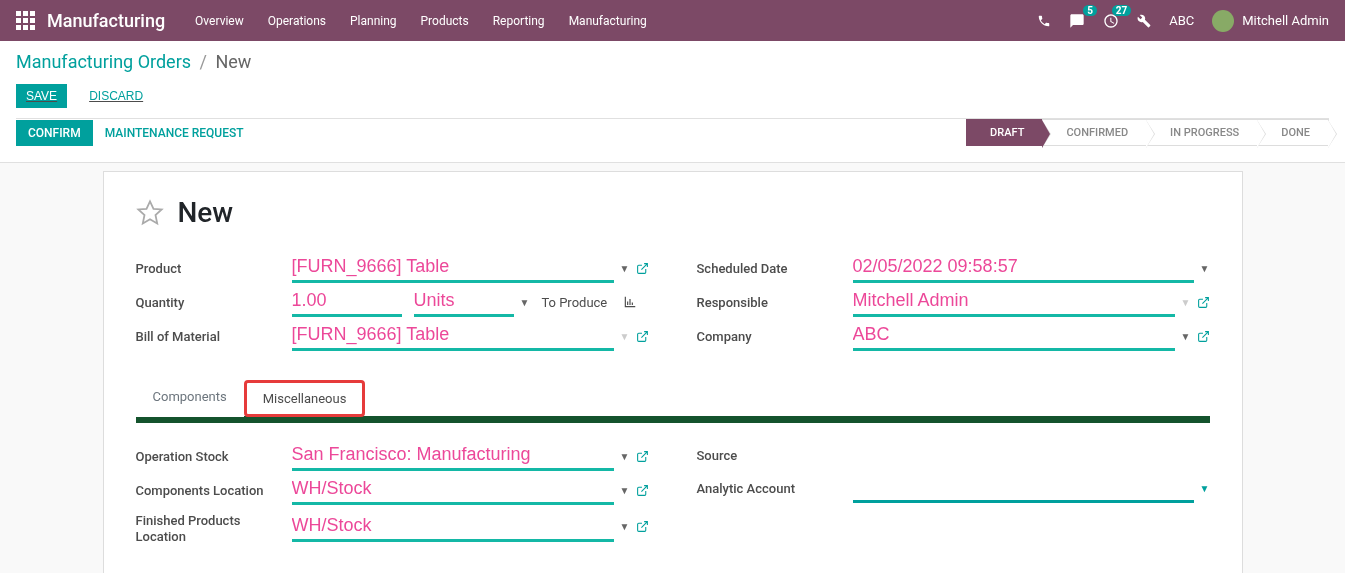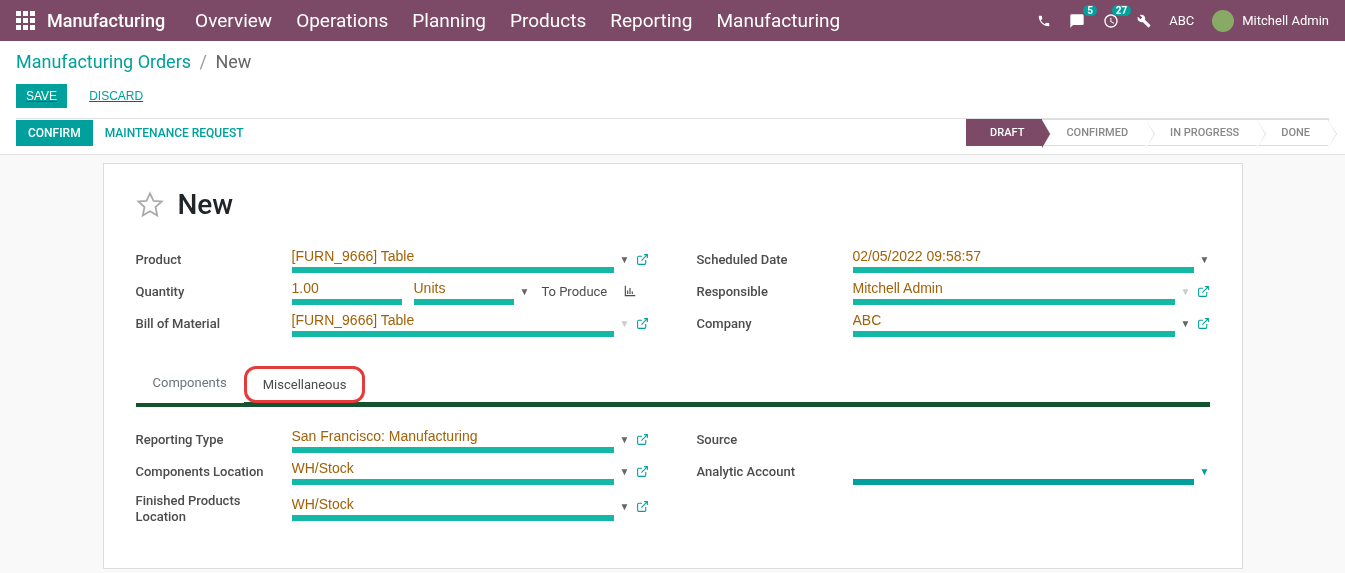--- a/index.html
+++ b/index.html
@@ -5,29 +5,29 @@
 * { box-sizing: border-box; margin: 0; padding: 0; }
 body { font-family: -apple-system, BlinkMacSystemFont, "Segoe UI", Roboto, sans-serif; font-size: 13px; color: #4c4c4c; background: #f9f9f9; }
 
 
 .navbar { background: #7C4966; height: 41px; display: flex; align-items: center; padding: 0 16px; color: #fff; }
 .nav-apps { display: flex; gap: 2px; margin-right: 12px; }
 .nav-apps-row { display: flex; gap: 2px; }
 .nav-apps-dot { width: 5px; height: 5px; background: #fff; }
 .nav-brand { font-size: 18px; font-weight: 500; margin-right: 30px; }
 .nav-menu { display: flex; gap: 24px; flex: 1; }
-.nav-menu-item { color: #fff; cursor: pointer; font-size: 19px; }
+.nav-menu-item { color: #fff; cursor: pointer; font-size: 12px; }
 .nav-right { display: flex; align-items: center; gap: 18px; }
 .nav-icon { color: #fff; cursor: pointer; position: relative; }
 .nav-badge { position: absolute; top: -8px; right: -12px; background: #00A09D; color: #fff; border-radius: 8px; padding: 0 4px; font-size: 10px; font-weight: bold; min-width: 14px; text-align: center; }
 .nav-user { display: flex; align-items: center; gap: 8px; }
 .nav-avatar { width: 22px; height: 22px; border-radius: 50%; background: #8a6; display: inline-block; }
 
 
-.control-panel { background: #fff; border-bottom: 1px solid #e0e0e0; padding: 10px 16px 8px; }
+.control-panel { background: #fff; border-bottom: 1px solid #e0e0e0; padding: 10px 16px 16px; }
 .breadcrumb { font-size: 18px; color: #666; margin-bottom: 12px; }
 .breadcrumb a { color: #00A09D; text-decoration: none; }
 .breadcrumb-sep { color: #999; margin: 0 4px; }
 .cp-buttons { display: flex; gap: 12px; margin-bottom: 10px; text-decoration: underline; }
 .btn { padding: 5px 10px; font-size: 12px; font-weight: 500; border: none; cursor: pointer; text-transform: uppercase; }
 .btn-primary { background: #00A09D; color: #fff; }
 .btn-secondary { background: transparent; color: #00A09D; }
 
 
 .status-bar { display: flex; justify-content: space-between; align-items: center; border-top: 1px solid #e0e0e0; }
@@ -48,34 +48,34 @@
 .form-title-row { display: flex; align-items: center; gap: 14px; margin-bottom: 24px; }
 .star-icon { font-size: 26px; color: #aaa; }
 .form-title { font-size: 28px; font-weight: 500; color: #212529; }
 
 .form-grid { display: flex; gap: 48px; }
 .form-col { flex: 1; }
 .form-row { display: flex; align-items: center; margin-bottom: 4px; min-height: 28px; }
 .form-label { width: 156px; font-size: 13px; font-weight: 500; color: #4c4c4c; flex-shrink: 0; }
 .form-label.wrap { align-self: flex-start; padding-top: 4px; line-height: 1.2; }
 .form-field { flex: 1; display: flex; align-items: center; gap: 6px; }
-.fld-input { flex: 1; border: none; border-bottom: 6px solid #14b8a6; padding: 3px 0; font-size: 14px; color: #a16207; background: transparent; }
+.fld-input { flex: 1; border: none; border-bottom: 3px solid #14b8a6; padding: 3px 0; font-size: 18px; color: #ec4899; background: transparent; }
 .fld-input.teal { border-bottom-color: #00A09D; }
 .fld-caret { color: #666; font-size: 10px; }
 .fld-ext { color: #00A09D; cursor: pointer; font-size: 13px; }
 .fld-static { font-size: 13px; color: #4c4c4c; padding-left: 6px; }
 .fld-graph { color: #4c4c4c; cursor: pointer; }
 
 .qty-row .fld-input { max-width: 110px; }
 .qty-row .unit-input { max-width: 100px; margin-left: 6px; }
 
 
-.tabs { display: flex; border-bottom: 5px solid #14532d; margin-top: 24px; margin-bottom: 18px; }
+.tabs { display: flex; border-bottom: 7px solid #14532d; margin-top: 24px; margin-bottom: 18px; }
 .tab { padding: 8px 16px; font-size: 13px; color: #6c757d; cursor: pointer; border: 1px solid transparent; border-bottom: none; position: relative; top: 1px; background: #fff; }
-.tab.highlighted { border: 3px solid #e63b3b; color: #4c4c4c; border-radius: 12px; }
+.tab.highlighted { border: 3px solid #e63b3b; color: #4c4c4c; border-radius: 4px; }
 
 svg { display: block; }
 </style>
 </head>
 <body>
 
 <div class="navbar">
   <div class="nav-apps" style="flex-direction:column;">
     <div class="nav-apps-row">
         <div class="nav-apps-dot"></div>
@@ -248,21 +248,21 @@
     </div>
 
     <div class="tabs">
       <div class="tab">Components</div>
       <div class="tab highlighted">Miscellaneous</div>
     </div>
 
     <div class="form-grid">
       <div class="form-col">
         <div class="form-row">
-          <div class="form-label">Reporting Type</div>
+          <div class="form-label">Operation Stock</div>
           <div class="form-field">
             <input class="fld-input" value="San Francisco: Manufacturing" style="">
             <span class="fld-caret">▼</span>
             <span class="fld-ext">
               <svg width="13" height="13" viewBox="0 0 24 24" fill="none" stroke="#00A09D" stroke-width="2">
                   <path d="M18 13v6a2 2 0 01-2 2H5a2 2 0 01-2-2V8a2 2 0 012-2h6M15 3h6v6M10 14L21 3"></path>
                 </svg>
             </span>
           </div>
         </div>

